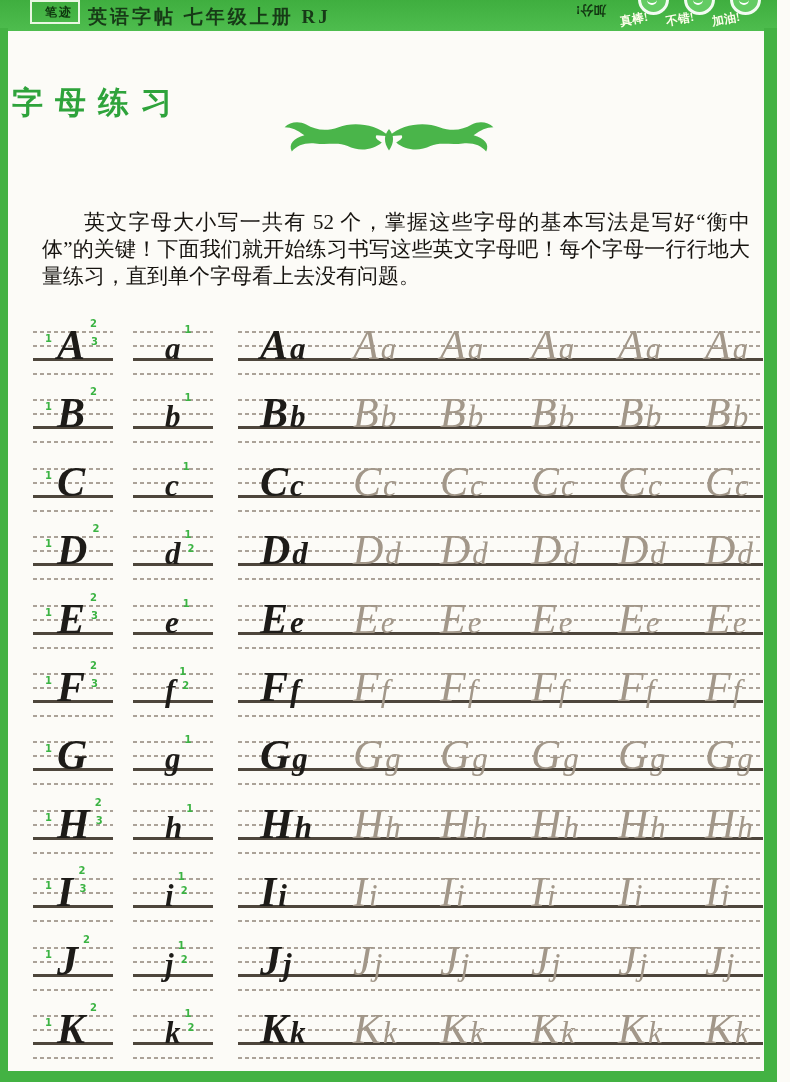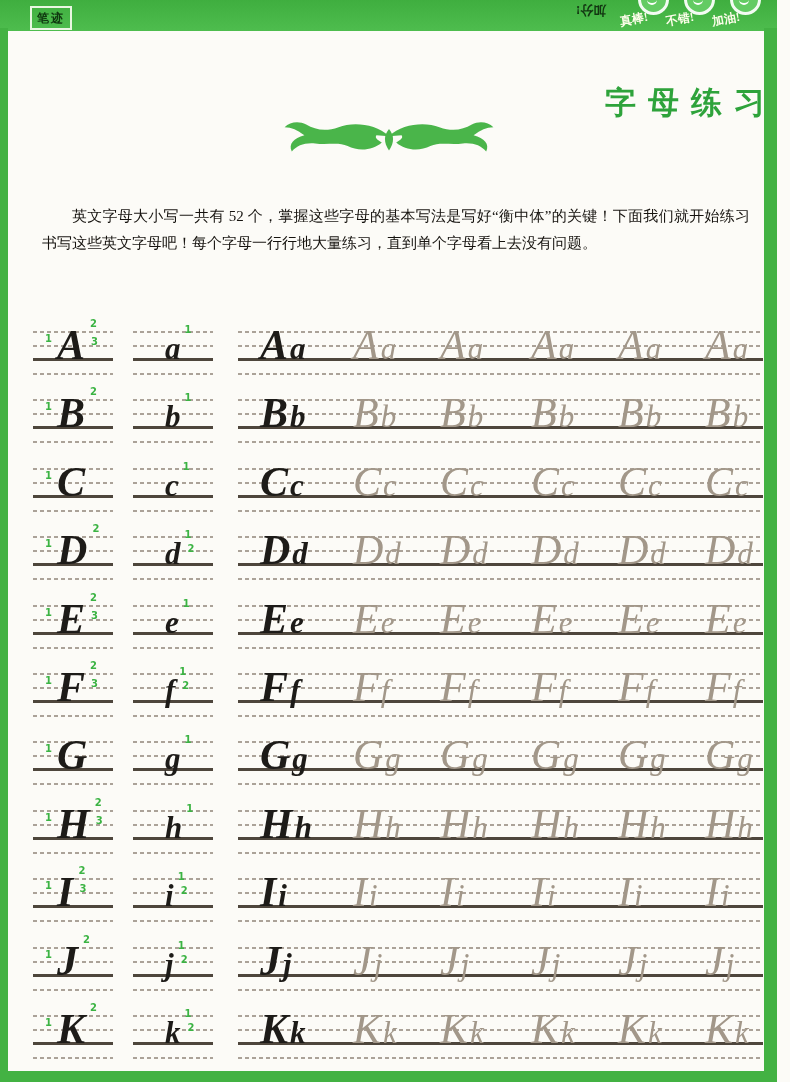--- a/index.html
+++ b/index.html
@@ -6,43 +6,43 @@
   .page{position:relative;width:790px;height:1082px;background:#fcfbf7;overflow:hidden;
         font-family:"Liberation Serif",serif;}
   
   .frame-top{position:absolute;left:0;top:0;width:777px;height:31px;
              background:linear-gradient(180deg,#3fae3f,#4ebd4e);}
   .frame-left{position:absolute;left:0;top:28px;width:8px;height:1054px;background:#43b243;}
   .frame-right{position:absolute;left:764px;top:28px;width:13px;height:1054px;background:#43b243;}
   .frame-bottom{position:absolute;left:0;top:1071px;width:777px;height:11px;background:#43b243;}
 
   
-  .logo-box{position:absolute;left:30px;top:6px;width:38px;height:20px;border:2px solid #e9f7e2;
+  .logo-box{position:absolute;left:30px;top:0;width:38px;height:20px;border:2px solid #e9f7e2;
             color:#0f380f;font-weight:bold;font-size:12px;line-height:20px;text-align:center;
-            letter-spacing:2px;z-index:3;}
+            letter-spacing:2px;z-index:3;padding-left:8px;}
   .header-title{position:absolute;left:88px;top:4px;font-size:19px;font-weight:bold;color:#173a17;
                 letter-spacing:3px;z-index:3;white-space:nowrap;}
   .flip-note{position:absolute;left:576px;top:1px;transform:rotate(180deg);font-size:13px;
              font-weight:bold;color:#123511;z-index:3;}
   .stamp{position:absolute;top:0;width:46px;height:31px;z-index:3;}
   .stamp-1{left:620px;} .stamp-2{left:666px;} .stamp-3{left:712px;}
   .stamp-circle{position:absolute;left:18px;top:-16px;width:25px;height:25px;
                 border:3px solid rgba(255,255,255,.92);border-radius:50%;background:#63cb63;}
   .stamp-circle::after{content:"";position:absolute;left:6px;top:11px;width:10px;height:5px;
                 border-bottom:2px solid #fff;border-radius:0 0 8px 8px;}
   .stamp-label{position:absolute;left:0;top:11px;color:#fdfdea;font-size:12px;font-weight:bold;
                transform:rotate(-10deg);white-space:nowrap;}
 
   
-  .page-title{position:absolute;left:0;top:82px;width:777px;text-align:right;font-size:31px;
+  .page-title{position:absolute;left:0;top:82px;width:777px;text-align:left;font-size:31px;
               font-weight:bold;color:#2ea33b;letter-spacing:12px;text-indent:12px;}
   .flourish{position:absolute;left:0;top:118px;width:777px;text-align:center;}
 
   
-  .intro{position:absolute;left:42px;top:188px;width:708px;font-size:15px;line-height:27px;
+  .intro{position:absolute;left:42px;top:188px;width:708px;font-size:21px;line-height:27px;
          color:#16130f;text-indent:2em;text-align:justify;}
 
   
   .rows{position:absolute;left:0;top:331px;width:790px;}
   .prow{position:relative;height:68.4px;}
   .staff{position:absolute;top:0;height:42px;}
   .s1{left:33px;width:80px;}
   .s2{left:133px;width:80px;}
   .s3{left:238px;width:525px;}
   .ln{position:absolute;left:0;right:0;height:2px;
@@ -69,20 +69,21 @@
 <body>
 
 <div class="page">
 
   <div class="frame-top"></div>
   <div class="frame-left"></div>
   <div class="frame-right"></div>
   <div class="frame-bottom"></div>
 
   <div class="logo-box">笔迹</div>
+  <div class="header-title">英语字帖 七年级上册 RJ</div>
   <div class="flip-note">加分!</div>
 
   <div class="stamp stamp-1">
     <span class="stamp-circle"></span>
     <span class="stamp-label">真棒!</span>
   </div>
   <div class="stamp stamp-2">
     <span class="stamp-circle"></span>
     <span class="stamp-label">不错!</span>
   </div>

